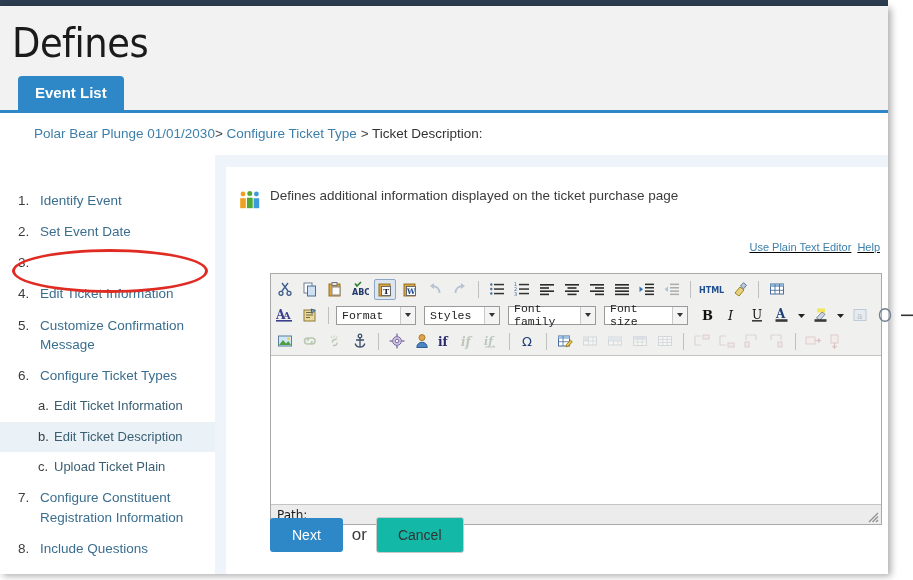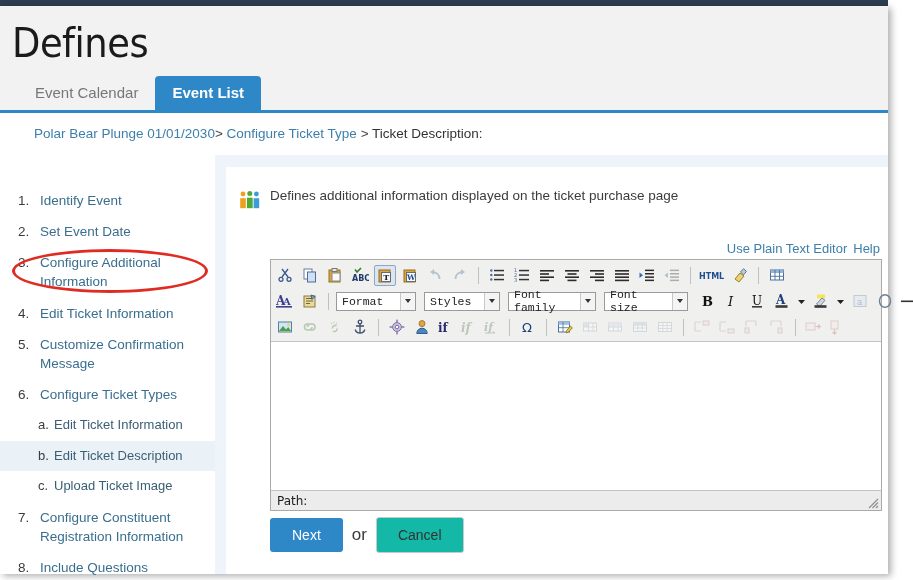--- a/index.html
+++ b/index.html
@@ -187,23 +187,24 @@
 
   
   #editor-wrap {
     position: absolute;
     left: 44px; top: 74px;
     width: 612px;
   }
 
   #editor-links {
     text-align: right;
-    font-size: 13px;
-    padding-bottom: 3px;
+    font-size: 11px;
+    padding-bottom: 20px;
     padding-right: 2px;
+    text-decoration: underline;
   }
   #editor-links a {
     color: #3d7faa;
     cursor: pointer;
     text-decoration: none;
   }
   #editor-links .sep { display: inline-block; width: 6px; }
 
   
   #editor {
@@ -360,21 +361,20 @@
 <div id="page">
 
   <div id="topbar"></div>
 
   <div id="canvas">
 
     <div id="header">
       <div id="page-title">Defines</div>
 
       <div id="tabs">
-        <div class="tab">Event Calendar</div>
         <div class="tab active">Event List</div>
       </div>
     </div>
 
     <div id="breadcrumb"><span class="crumb-link">Polar Bear Plunge 01/01/2030</span><span class="crumb-sep">&gt;</span> <span class="crumb-link">Configure Ticket Type</span> <span class="crumb-sep">&gt;</span> <span class="crumb-current">Ticket Description:</span></div>
 
     <div id="body-area">
 
       <div id="sidenav">
 
@@ -383,21 +383,20 @@
           <span class="nav-label">Identify Event</span>
         </div>
 
         <div class="nav-item">
           <span class="nav-num">2.</span>
           <span class="nav-label">Set Event Date</span>
         </div>
 
         <div class="nav-item">
           <span class="nav-num">3.</span>
-          <span class="nav-label">Configure Additional Information</span>
         </div>
 
         <div class="nav-item">
           <span class="nav-num">4.</span>
           <span class="nav-label">Edit Ticket Information</span>
         </div>
 
         <div class="nav-item">
           <span class="nav-num">5.</span>
           <span class="nav-label">Customize Confirmation Message</span>
@@ -413,21 +412,21 @@
           <span class="nav-label">Edit Ticket Information</span>
         </div>
 
         <div class="nav-item sub highlight">
           <span class="nav-num">b.</span>
           <span class="nav-label">Edit Ticket Description</span>
         </div>
 
         <div class="nav-item sub">
           <span class="nav-num">c.</span>
-          <span class="nav-label">Upload Ticket Image</span>
+          <span class="nav-label">Upload Ticket Plain</span>
         </div>
 
         <div class="nav-item">
           <span class="nav-num">7.</span>
           <span class="nav-label">Configure Constituent Registration Information</span>
         </div>
 
         <div class="nav-item">
           <span class="nav-num">8.</span>
           <span class="nav-label">Include Questions</span>

